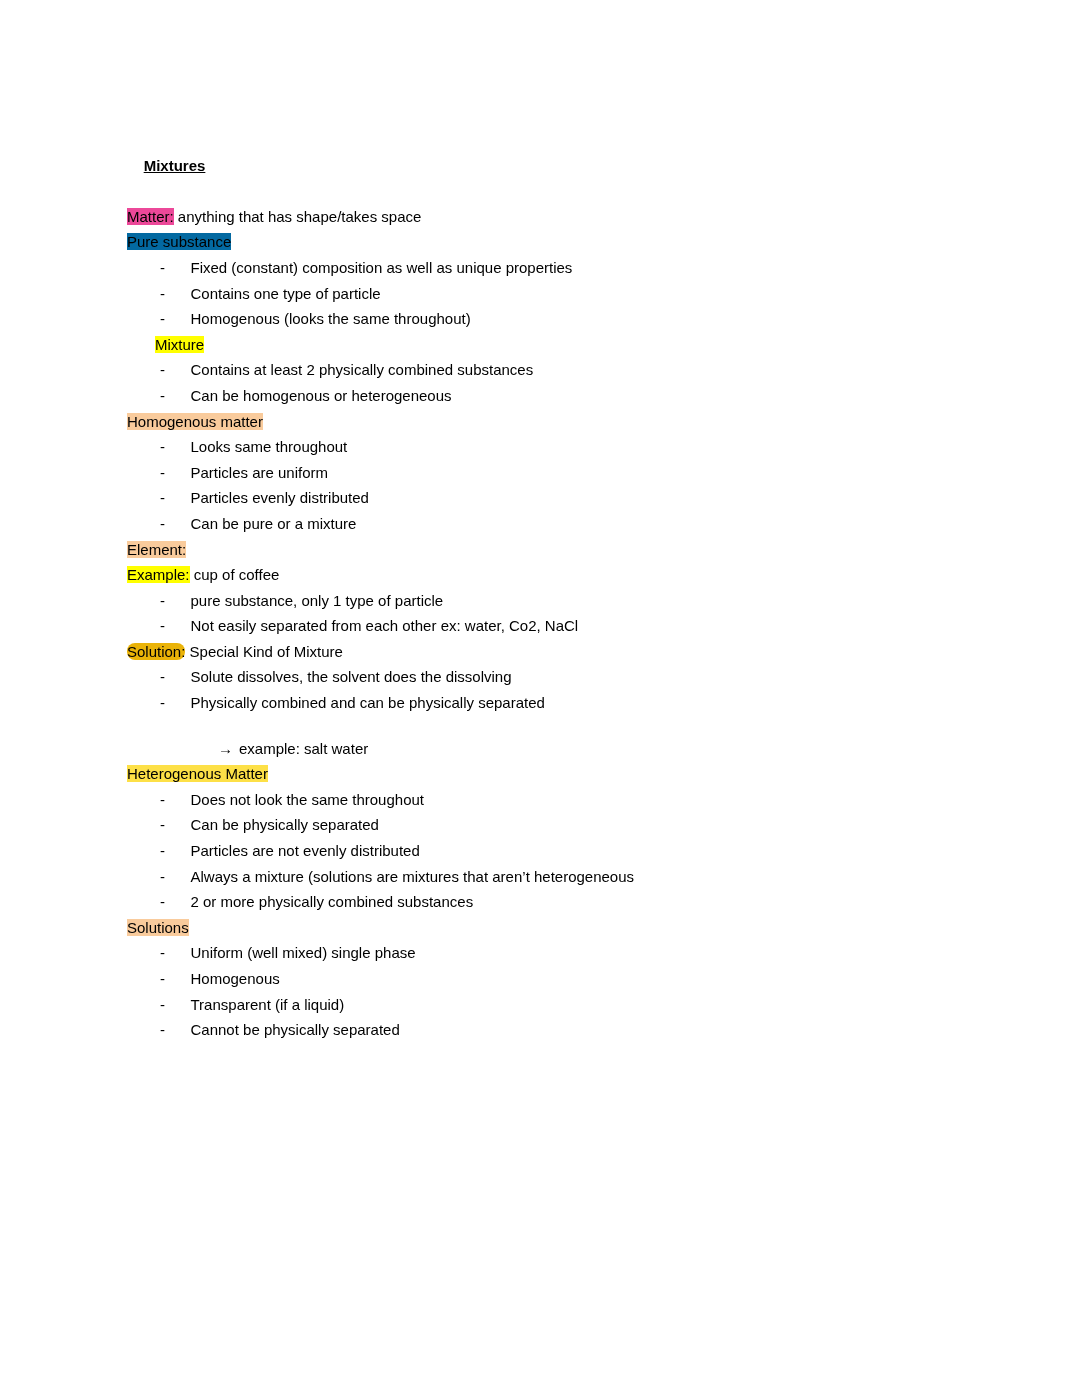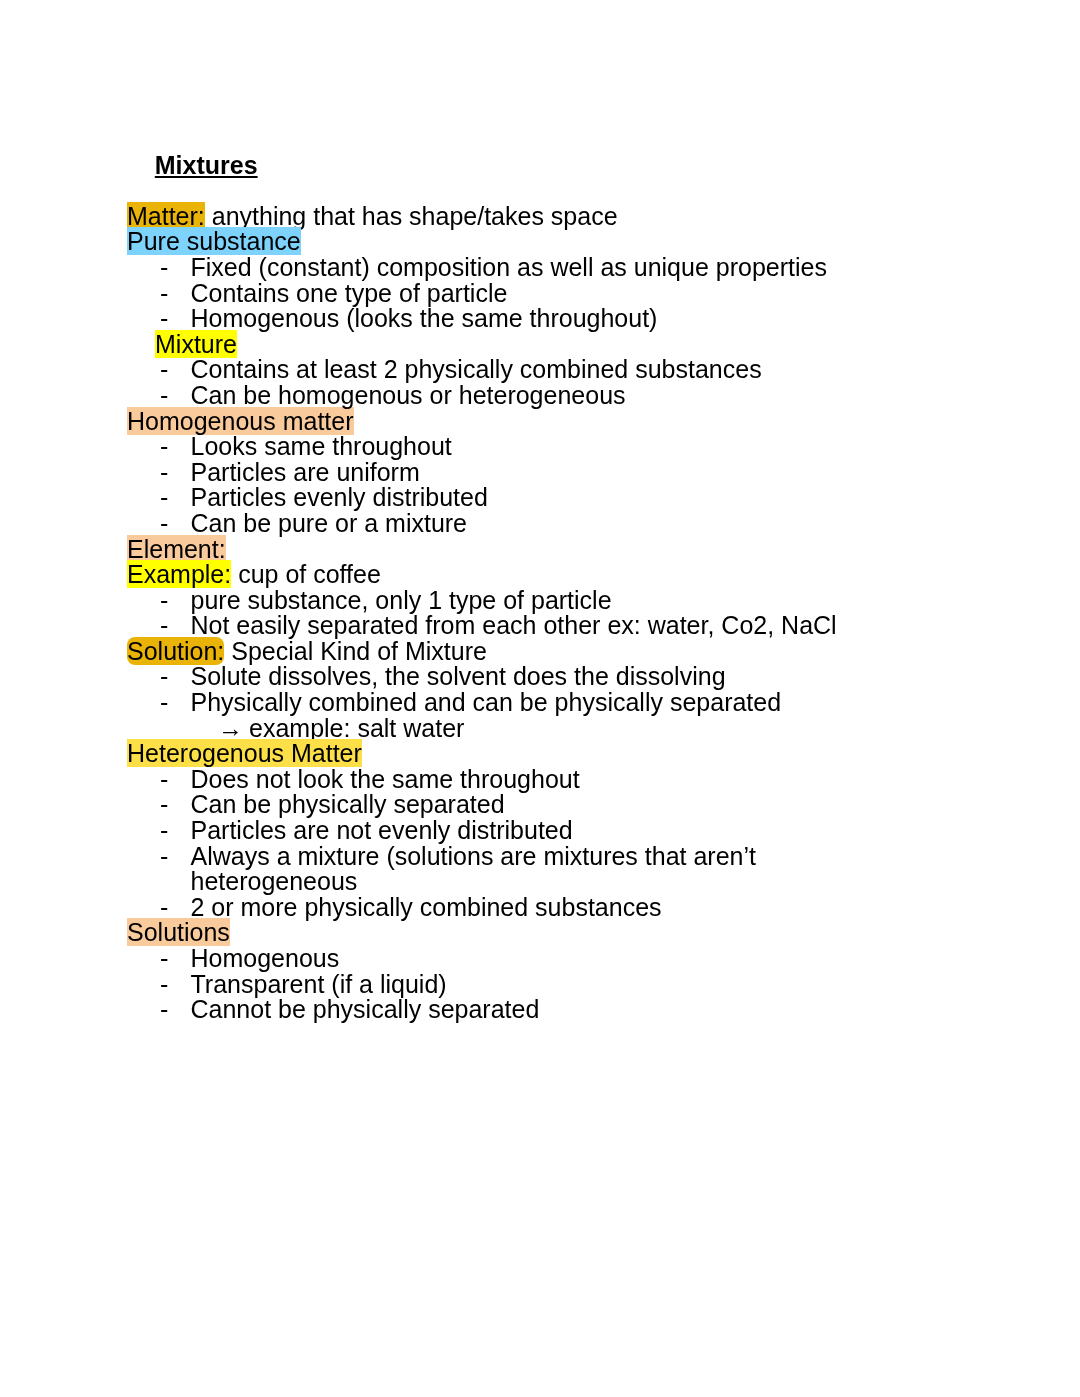--- a/index.html
+++ b/index.html
@@ -11,21 +11,21 @@
     width: 1080px;
     height: 1397px;
     overflow: hidden;
   }
   .page {
     box-sizing: border-box;
     width: 999px;
     height: 1397px;
     padding: 127px 127px 0 127px;
     font-family: "Liberation Sans", sans-serif;
-    font-size: 25px;
+    font-size: 15px;
     line-height: 25.6px;
     color: #000000;
     background: #ffffff;
   }
   .line {
     white-space: pre-wrap;
   }
   .title-line span {
     font-weight: bold;
     text-decoration: underline;
@@ -34,38 +34,39 @@
     position: relative;
     padding-left: 63.5px;
   }
   .line.dash .dash-glyph {
     position: absolute;
     left: 33px;
     top: 0;
   }
   .line.arrow {
     padding-left: 91px;
+    margin-top: 20px;
   }
   .line.arrow .arrow-glyph {
     margin-right: 6px;
   }
   .hl {
     
   }
 </style>
 </head>
 <body>
 
 <div class="page">
   <div class="line title-line">
     <span>Mixtures</span>
   </div>
   <div>
-      <div class="line label"><span class="hl" style="background-color: #eab308;">Matter:</span><span> anything that has shape/takes space</span></div>
-      <div class="line label"><span class="hl" style="background-color: #7dd3fc;">Pure substance</span></div>
+      <div class="line label"><span class="hl" style="background-color: #ec4899;">Matter:</span><span> anything that has shape/takes space</span></div>
+      <div class="line label"><span class="hl" style="background-color: #0369a1;">Pure substance</span></div>
       <div class="line dash"><span class="dash-glyph">-</span><span>Fixed (constant) composition as well as unique properties</span></div>
       <div class="line dash"><span class="dash-glyph">-</span><span>Contains one type of particle</span></div>
       <div class="line dash"><span class="dash-glyph">-</span><span>Homogenous (looks the same throughout)</span></div>
       <div class="line label"><span class="hl" style="background-color: rgb(255, 255, 0); margin-left: 28px;">Mixture</span></div>
       <div class="line dash"><span class="dash-glyph">-</span><span>Contains at least 2 physically combined substances</span></div>
       <div class="line dash"><span class="dash-glyph">-</span><span>Can be homogenous or heterogeneous</span></div>
       <div class="line label"><span class="hl" style="background-color: rgb(249, 203, 156); margin-top: 41px;">Homogenous matter</span></div>
       <div class="line dash"><span class="dash-glyph">-</span><span>Looks same throughout</span></div>
       <div class="line dash"><span class="dash-glyph">-</span><span>Particles are uniform</span></div>
       <div class="line dash"><span class="dash-glyph">-</span><span>Particles evenly distributed</span></div>
@@ -78,18 +79,18 @@
       <div class="line dash"><span class="dash-glyph">-</span><span>Solute dissolves, the solvent does the dissolving</span></div>
       <div class="line dash"><span class="dash-glyph">-</span><span>Physically combined and can be physically separated</span></div>
       <div class="line arrow"><span class="arrow-glyph">→</span><span>example: salt water</span></div>
       <div class="line label"><span class="hl" style="background-color: #fde047;">Heterogenous Matter</span></div>
       <div class="line dash"><span class="dash-glyph">-</span><span>Does not look the same throughout</span></div>
       <div class="line dash"><span class="dash-glyph">-</span><span>Can be physically separated</span></div>
       <div class="line dash"><span class="dash-glyph">-</span><span>Particles are not evenly distributed</span></div>
       <div class="line dash"><span class="dash-glyph">-</span><span>Always a mixture (solutions are mixtures that aren’t heterogeneous</span></div>
       <div class="line dash"><span class="dash-glyph">-</span><span>2 or more physically combined substances</span></div>
       <div class="line label"><span class="hl" style="background-color: rgb(249, 203, 156); margin-top: 40px;">Solutions</span></div>
-      <div class="line dash"><span class="dash-glyph">-</span></div>
+      <div class="line dash"><span class="dash-glyph">-</span><span>Uniform (well mixed) single phase</span></div>
       <div class="line dash"><span class="dash-glyph">-</span><span>Homogenous</span></div>
       <div class="line dash"><span class="dash-glyph">-</span><span>Transparent (if a liquid)</span></div>
       <div class="line dash"><span class="dash-glyph">-</span><span>Cannot be physically separated</span></div>
     </div>
 </div>
 
 </body></html>

